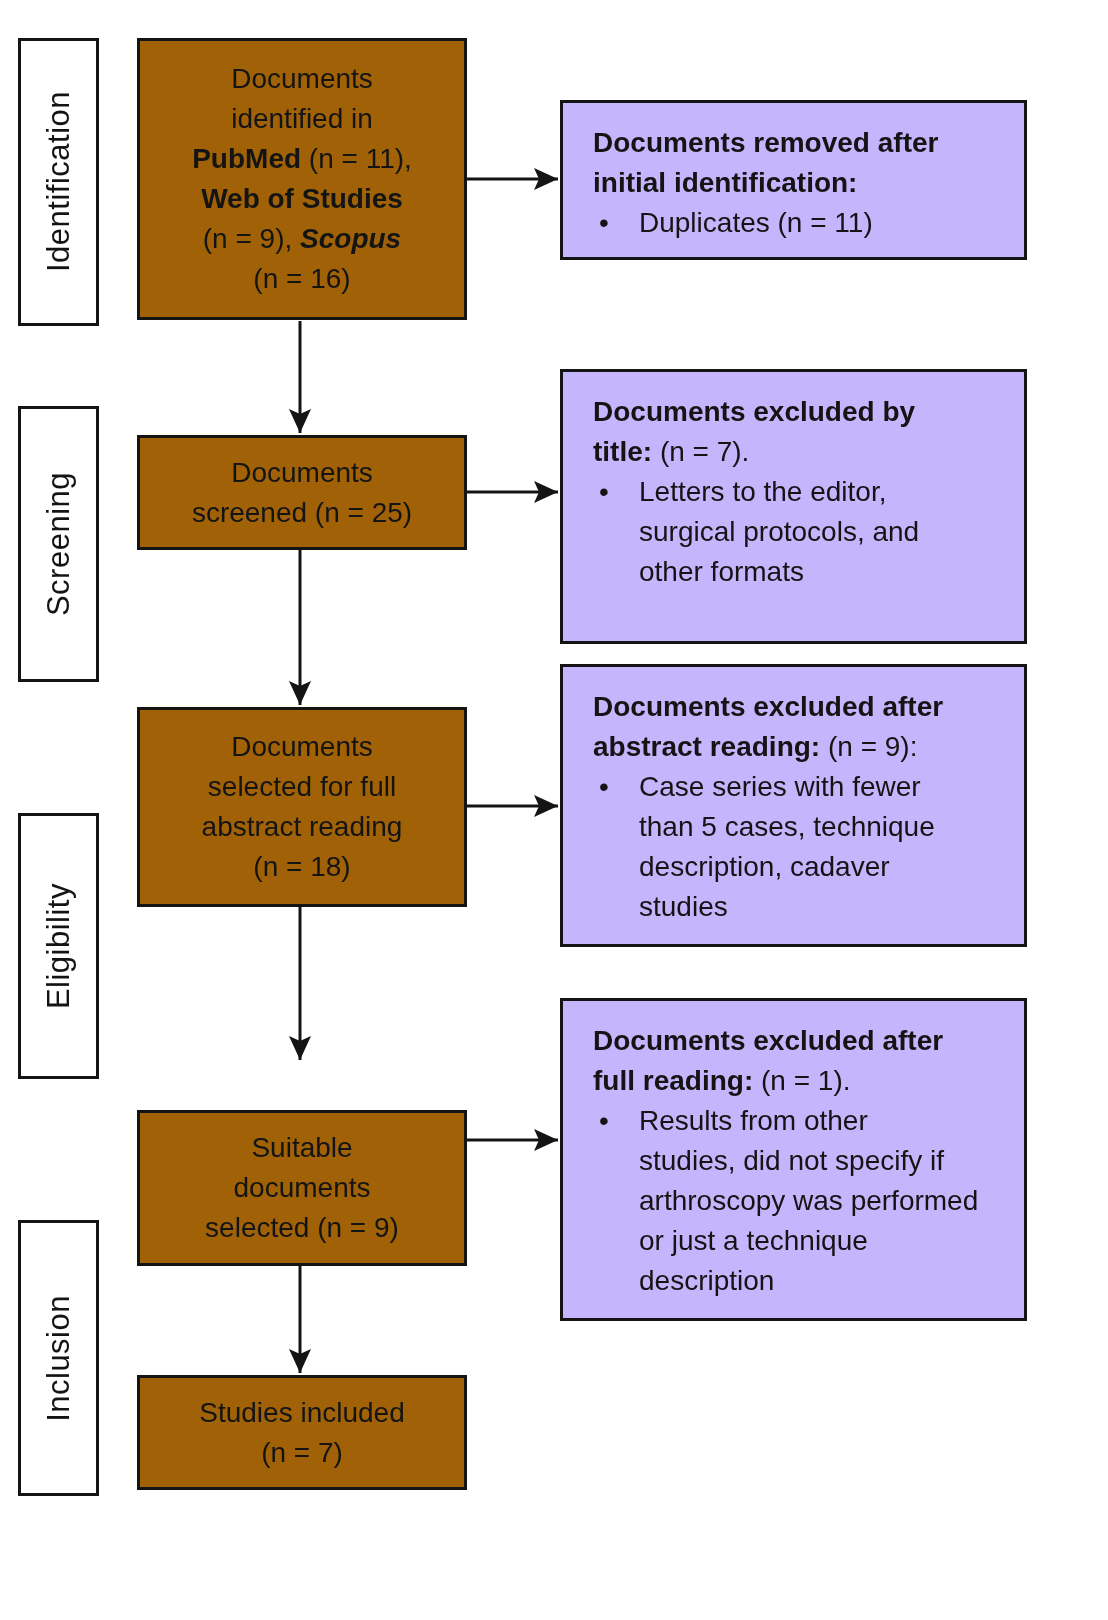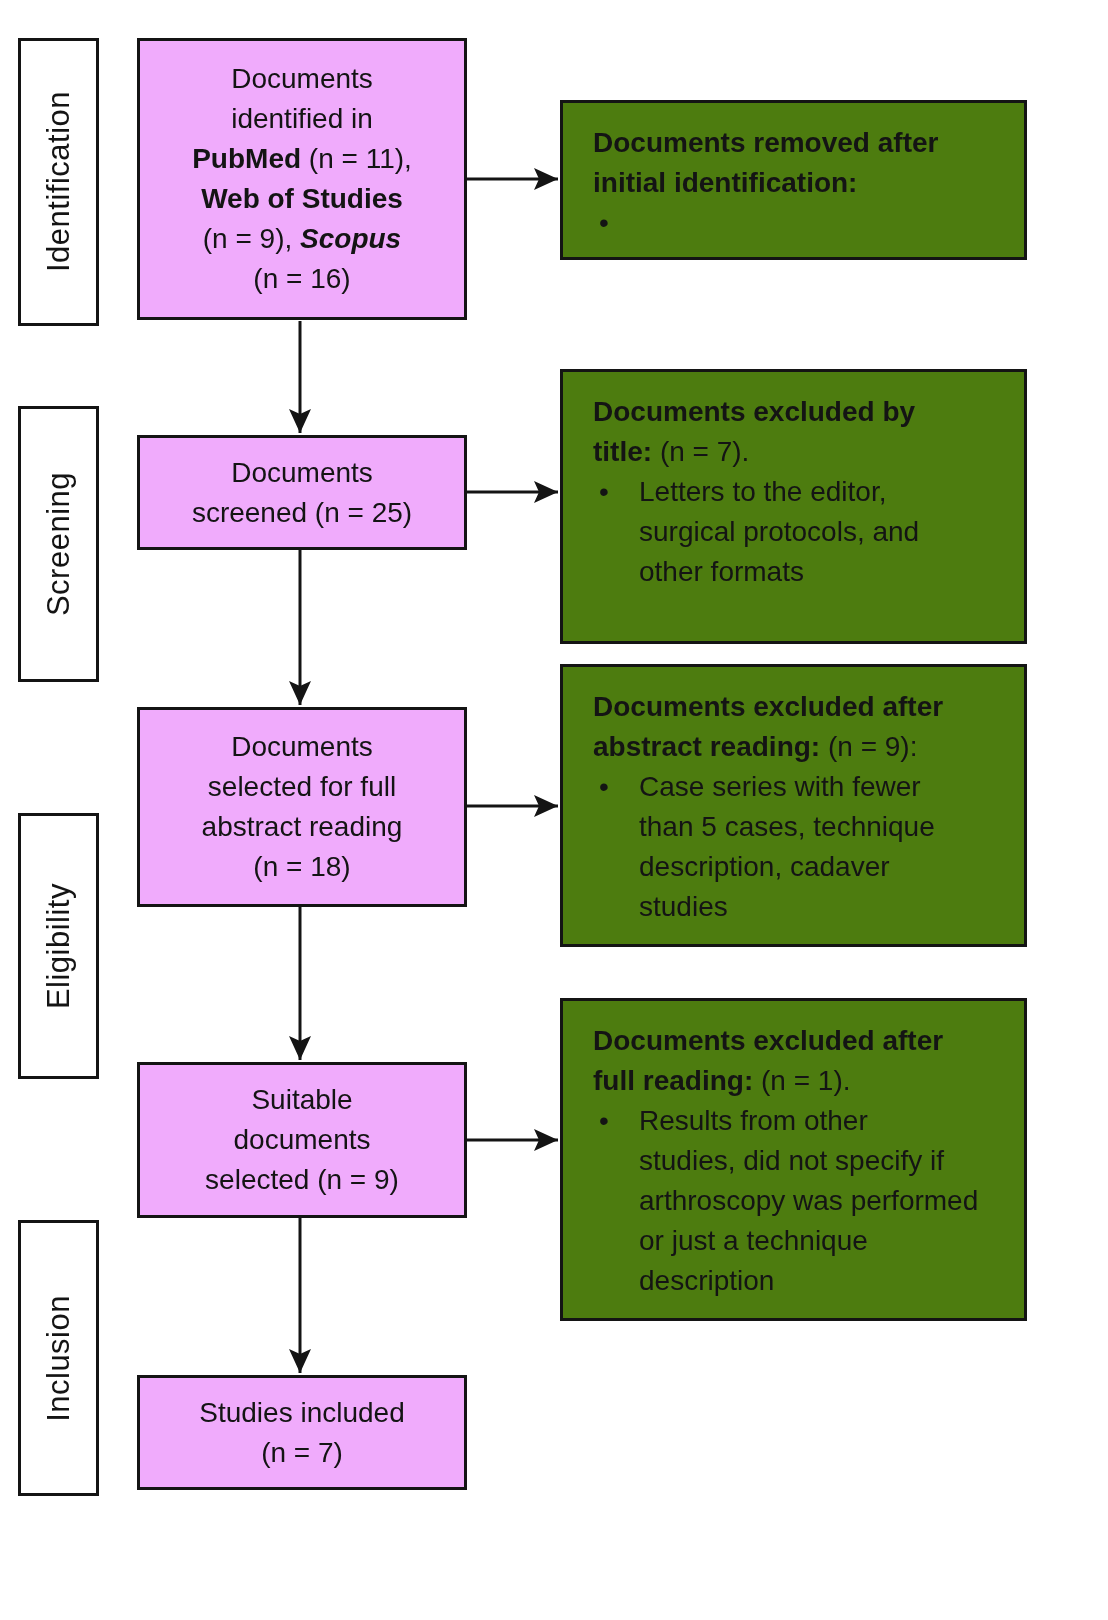--- a/index.html
+++ b/index.html
@@ -43,39 +43,39 @@
     font-size: 31px;
     letter-spacing: 0.5px;
     white-space: nowrap;
   }
   
   .fbox {
     position: absolute;
     left: 137px;
     width: 330px;
     border: 3px solid #141414;
-    background: #f0abfc;
+    background: #a16207;
     display: flex;
     align-items: center;
     justify-content: center;
     box-sizing: border-box;
   }
   .ftext {
     white-space: pre-line;
     text-align: center;
     font-size: 28px;
     line-height: 40px;
   }
   
   .ebox {
     position: absolute;
     left: 560px;
     width: 467px;
     border: 3px solid #141414;
-    background: #4d7c0f;
+    background: #c4b5fd;
     box-sizing: border-box;
     padding: 20px 14px 10px 30px;
     font-size: 28px;
     line-height: 40px;
   }
   .etitle {
     white-space: pre-line;
   }
   .bullet-row {
     display: flex;
@@ -155,35 +155,36 @@
   <div class="fbox" style="top:435px;height:115px">
     <div class="ftext"><span>Documents
 screened (n = 25)</span></div>
   </div>
   <div class="fbox" style="top:707px;height:200px">
     <div class="ftext"><span>Documents
 selected for full
 abstract reading
 (n = 18)</span></div>
   </div>
-  <div class="fbox" style="top:1062px;height:156px">
+  <div class="fbox" style="top:1110px;height:156px">
     <div class="ftext"><span>Suitable
 documents
 selected (n = 9)</span></div>
   </div>
   <div class="fbox" style="top:1375px;height:115px">
     <div class="ftext"><span>Studies included
 (n = 7)</span></div>
   </div>
 
   <div class="ebox" style="top:100px;height:160px">
     <div class="etitle"><span style="font-weight: 700;">Documents removed after
 initial identification:</span></div>
     <div class="bullet-row">
       <span class="dot">•</span>
+      <span class="btext">Duplicates (n = 11)</span>
     </div>
   </div>
   <div class="ebox" style="top:369px;height:275px">
     <div class="etitle"><span style="font-weight: 700;">Documents excluded by
 title:</span><span> (n = 7).</span></div>
     <div class="bullet-row">
       <span class="dot">•</span>
       <span class="btext">Letters to the editor,
 surgical protocols, and
 other formats</span>

